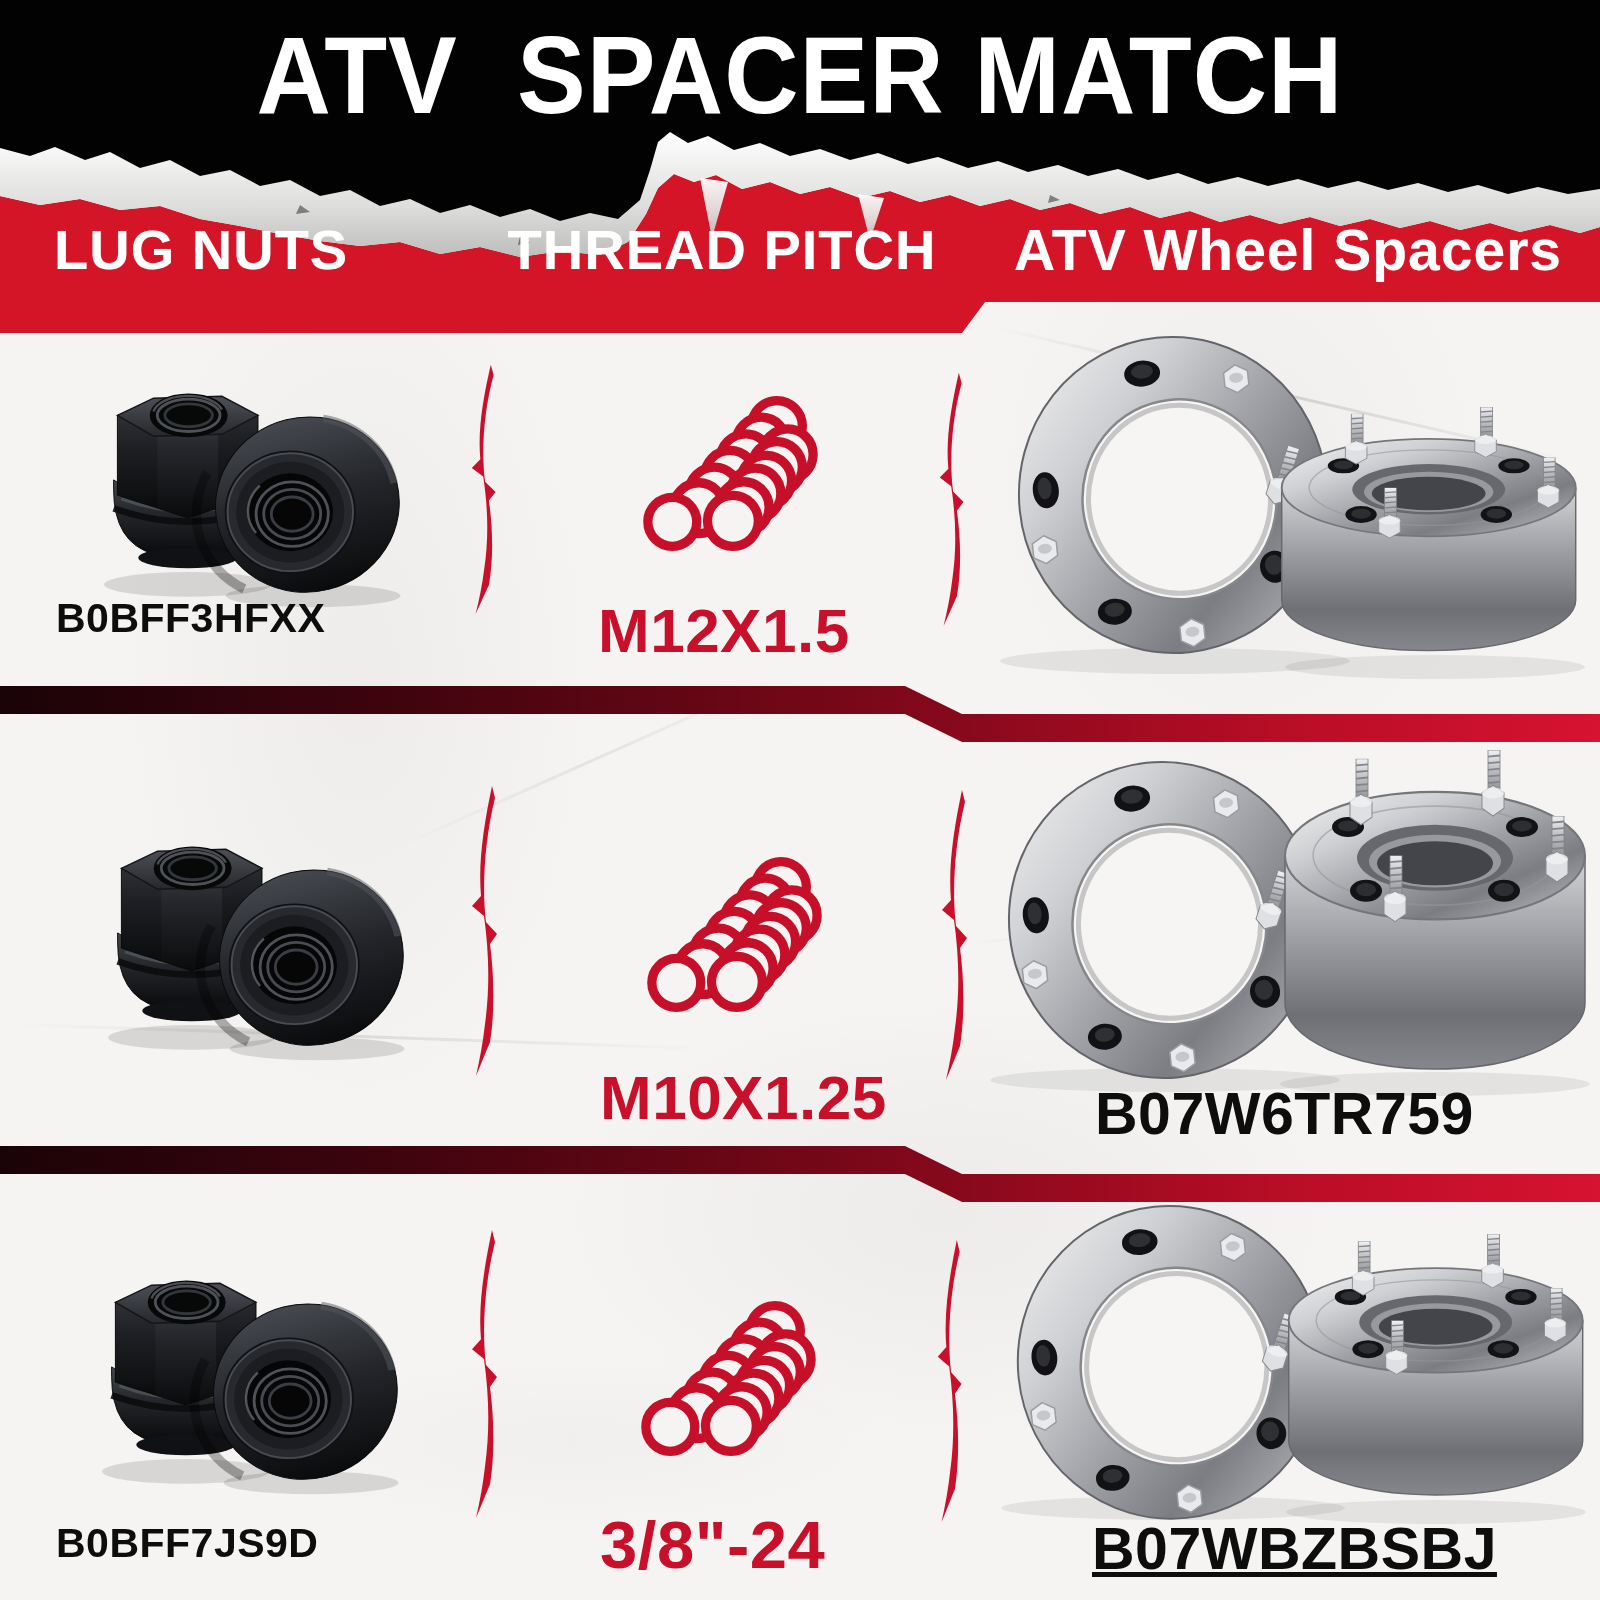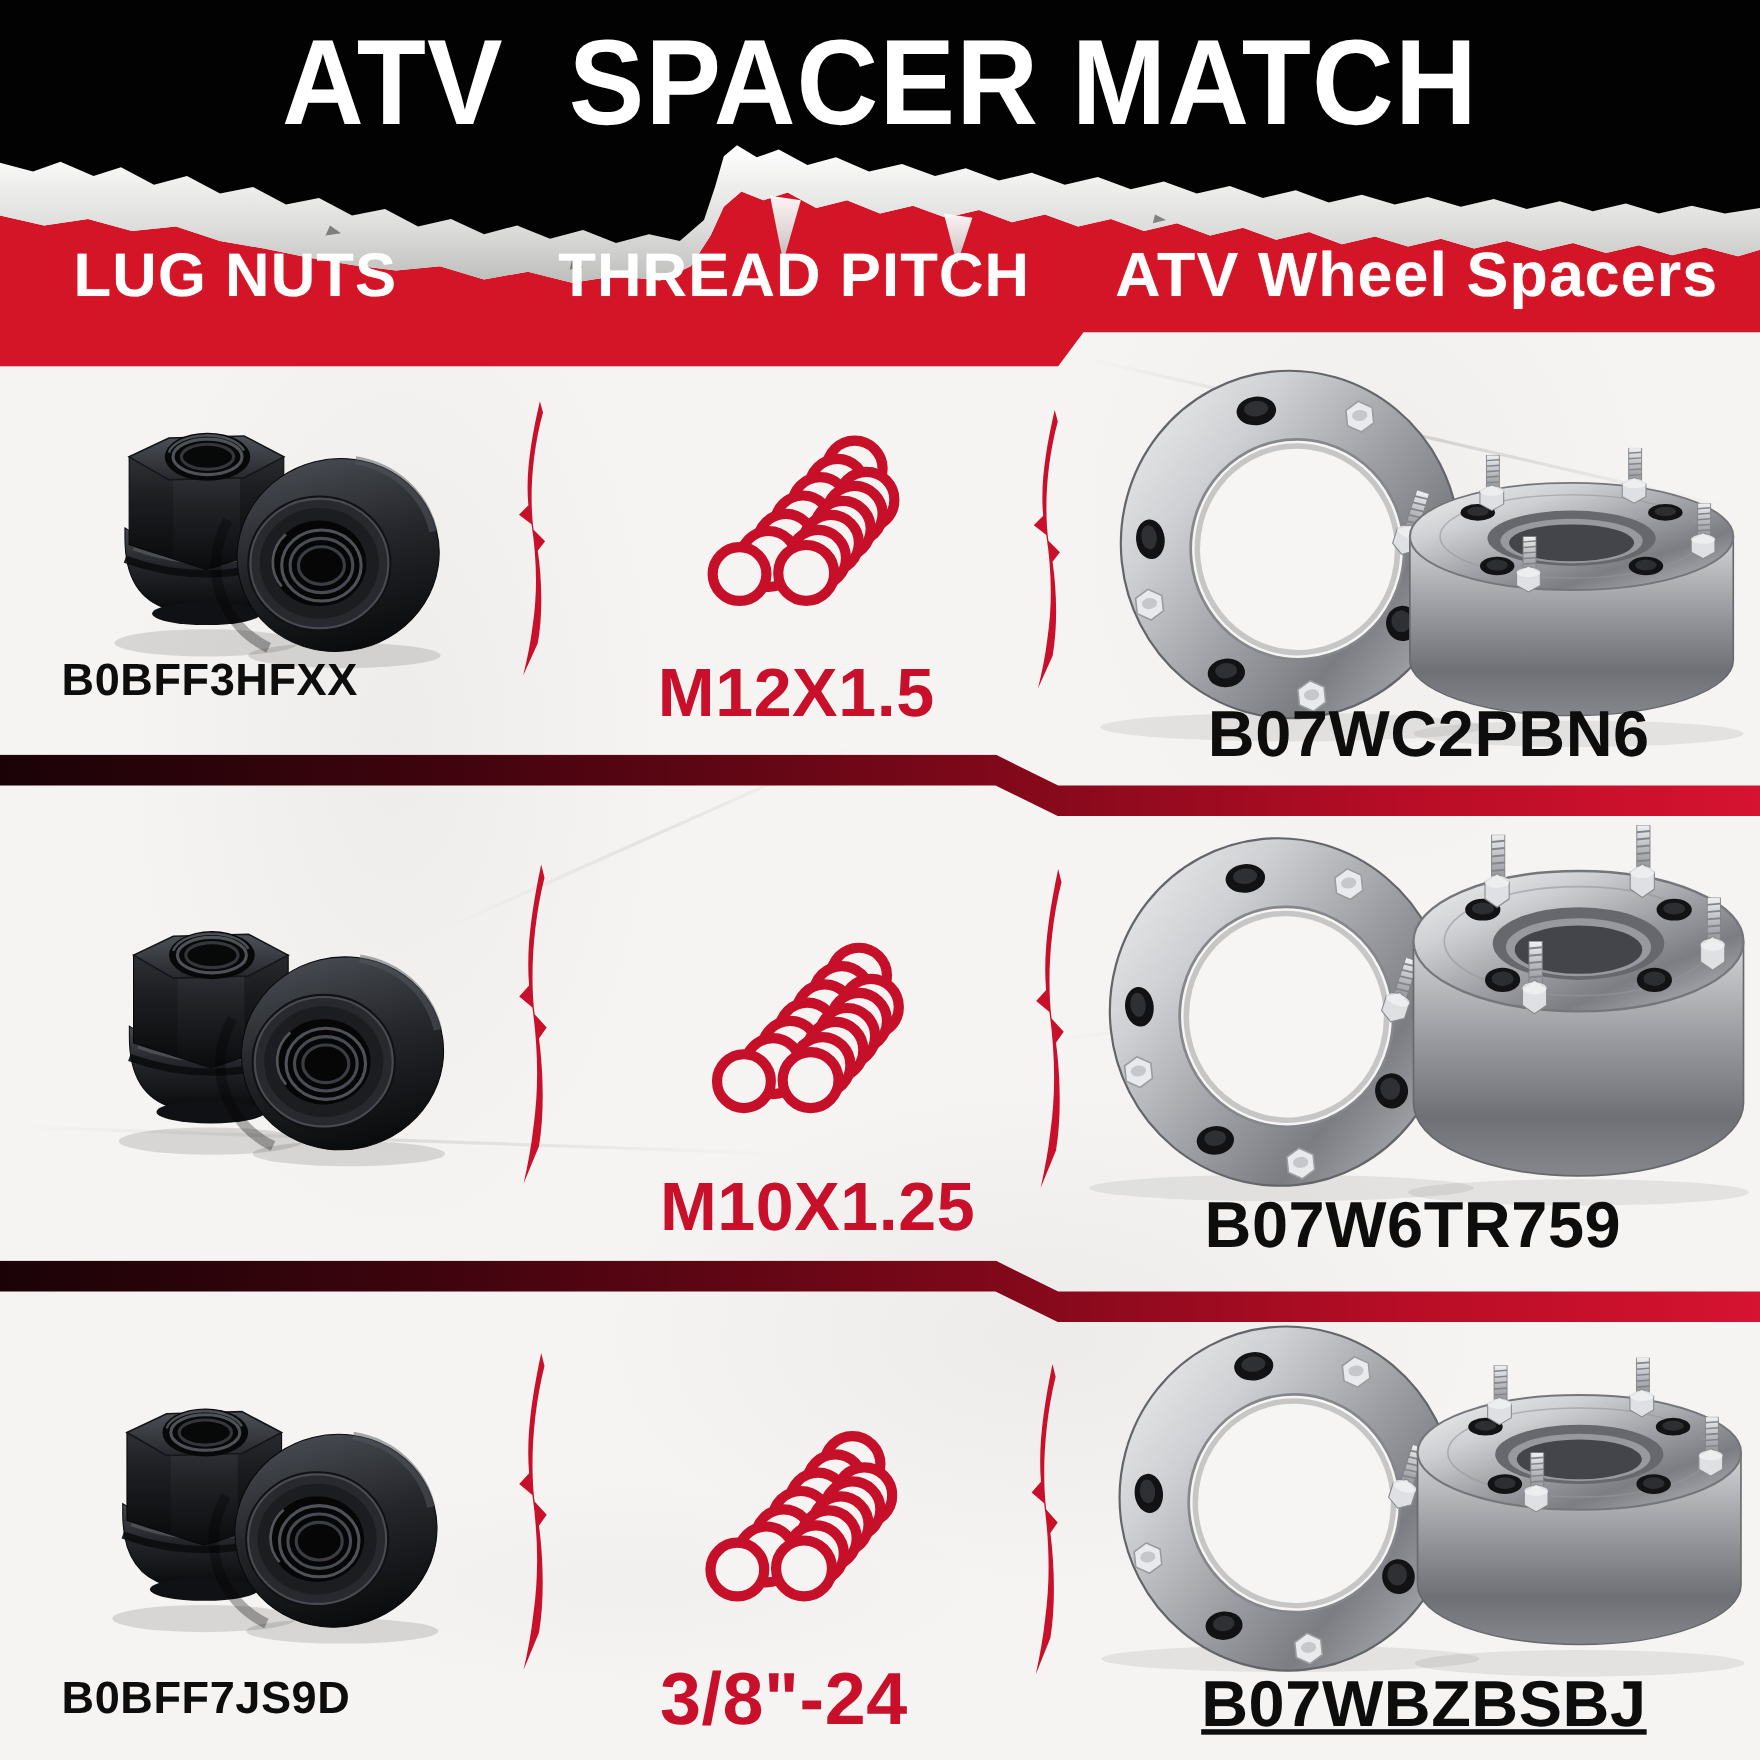--- a/index.html
+++ b/index.html
@@ -21,21 +21,21 @@
   #header-art{left:0;top:0;width:1600px;height:340px;}
   #page-title{
     left:0;top:12px;width:1600px;text-align:center;color:#ffffff;
     font-size:103px;font-weight:900;letter-spacing:1px;white-space:pre;
     transform:scaleY(1.07);transform-origin:top center;z-index:2;
   }
   .col-header{
     top:217px;color:#ffffff;font-weight:900;letter-spacing:1px;z-index:2;
     font-size:56px;white-space:pre;text-shadow:0 0 1px rgba(255,255,255,0.4);
   }
-  #col-lug{left:54px;width:320px;text-align:center;}
+  #col-lug{left:54px;width:320px;text-align:left;}
   #col-pitch{left:492px;width:460px;text-align:center;}
   #col-spacers{left:1000px;width:576px;text-align:center;font-size:57px;}
 
   
   .divider{
     left:0;width:1600px;height:56px;z-index:3;
     background:linear-gradient(90deg,#1a0307 0%,#3f040e 25%,#7c0819 55%,#b80d26 80%,#d61330 100%);
     clip-path:polygon(0 0,905px 0,962px 28px,100% 28px,100% 56px,962px 56px,905px 28px,0 28px);
   }
   #divider-1{top:686px;}
@@ -278,21 +278,20 @@
     <div id="r1-pitch" class="abs pitch-text">M12X1.5</div>
     <svg id="r1-squig-b" class="abs" viewBox="0 0 40 300" preserveAspectRatio="none">
         <use href="#squig"></use>
       </svg>
     <svg id="r1-spacers" class="abs" viewBox="0 0 610 356">
       <ellipse cx="190" cy="338" rx="175" ry="13" fill="#000" opacity="0.07"></ellipse>
       <ellipse cx="450" cy="344" rx="150" ry="12" fill="#000" opacity="0.07"></ellipse>
       <use href="#ringSpacer" width="340" height="340" transform="translate(18,4)"></use>
       <use href="#cylSpacer" width="330" height="310" transform="translate(282,84) scale(0.98,0.84)"></use>
     </svg>
-    <div id="r1-code-right" class="abs code">B07WC2PBN6</div>
   </section>
 
   <div id="divider-1" class="abs divider"></div>
 
   <section id="row-2" class="abs row">
     <svg id="r2-nuts" class="abs" viewBox="0 0 380 280">
         <use href="#lugnuts"></use>
       </svg>
     <svg id="r2-squig-a" class="abs" viewBox="0 0 40 300" preserveAspectRatio="none">
         <use href="#squig"></use>

